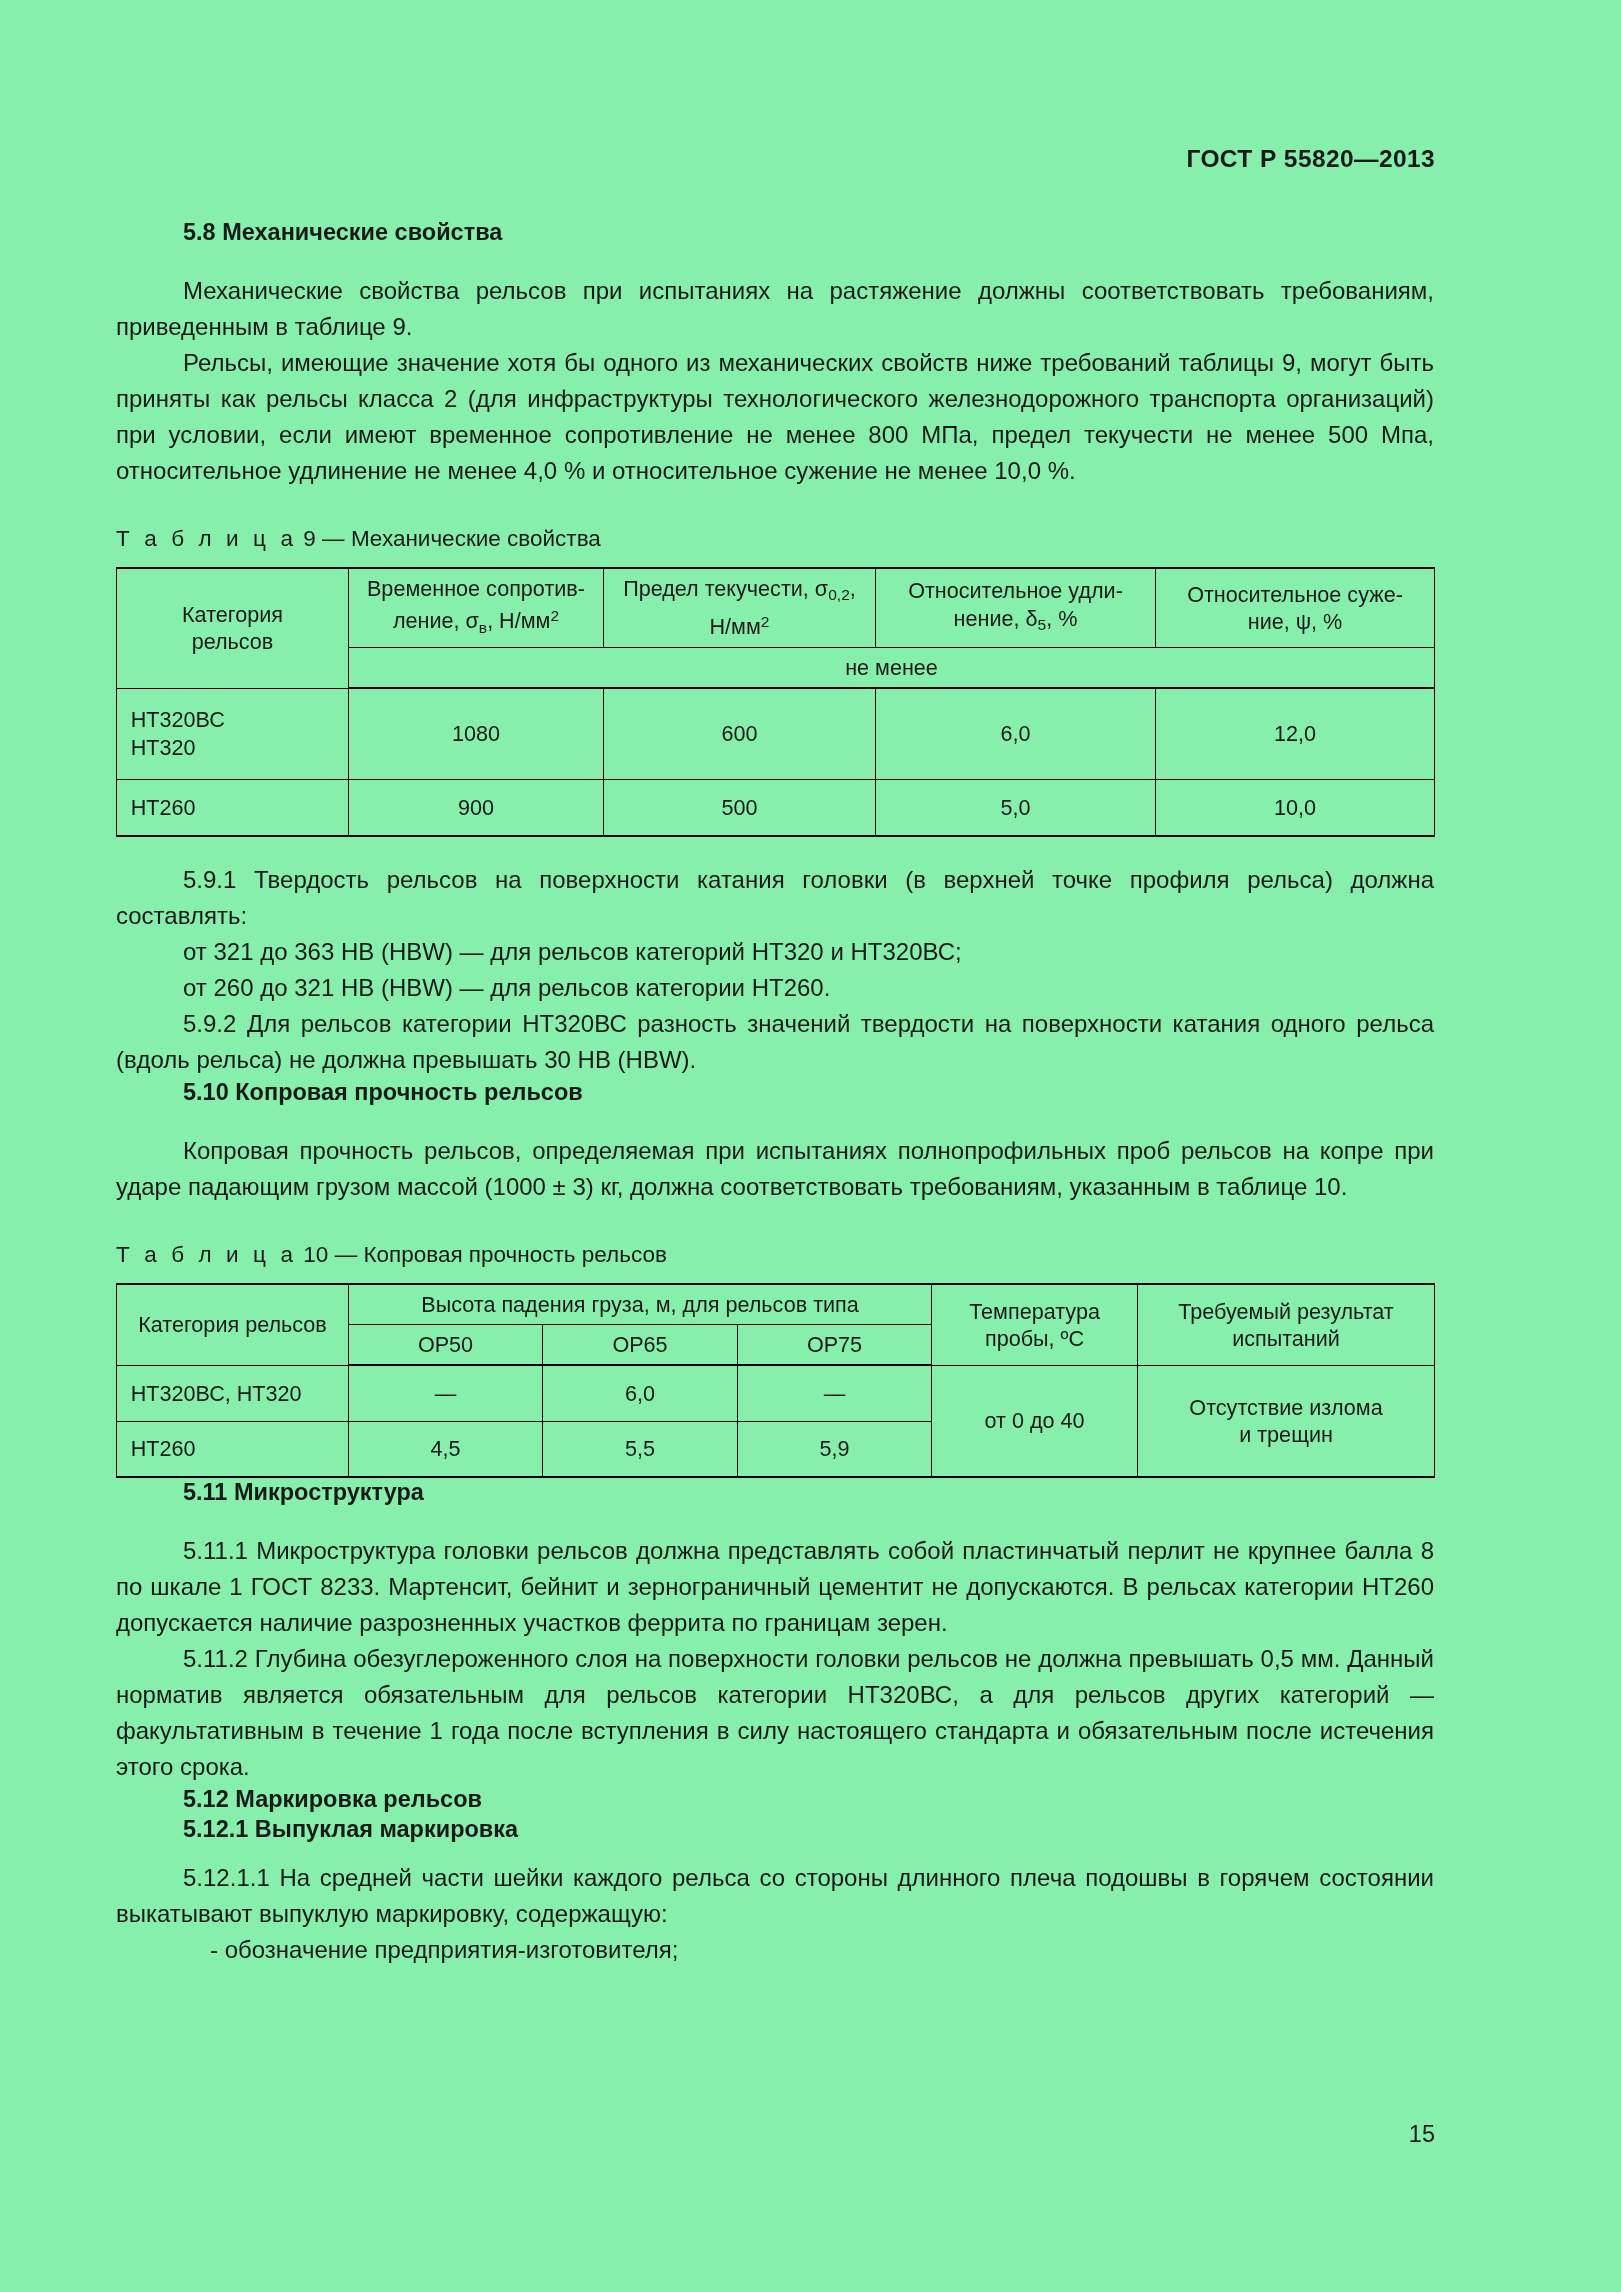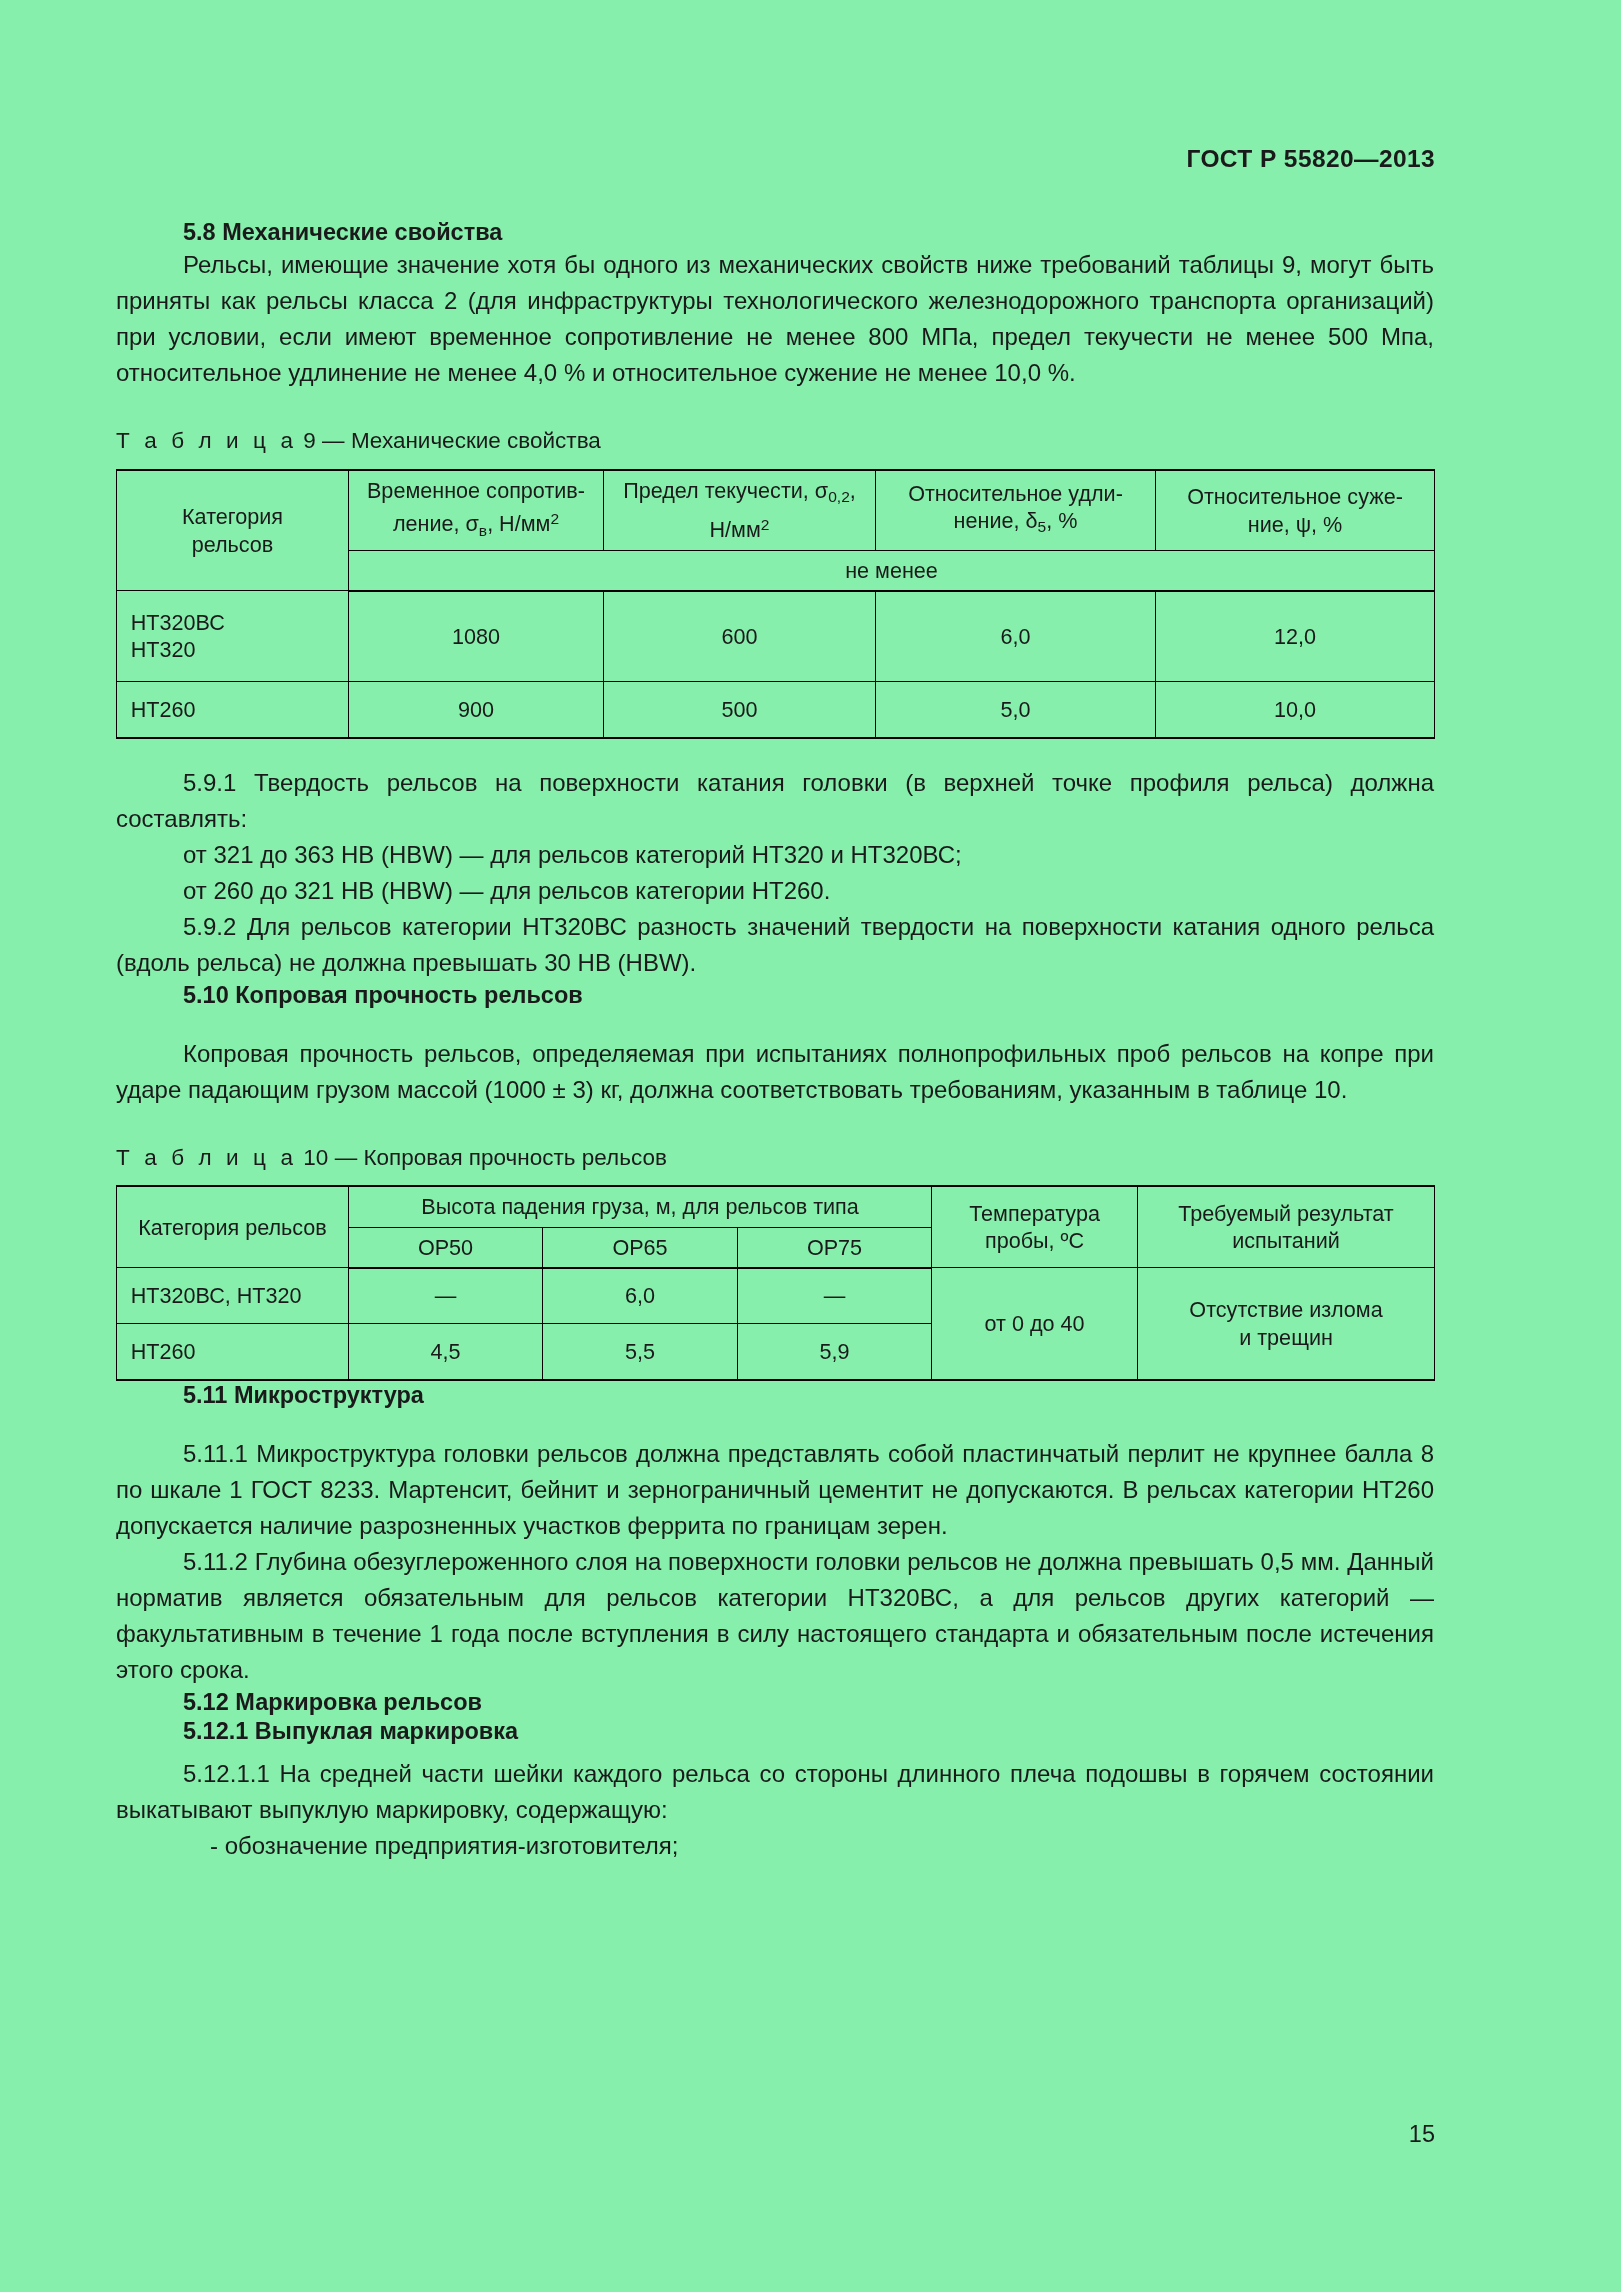--- a/index.html
+++ b/index.html
@@ -113,20 +113,21 @@
 </head>
 <body>
 
 <div class="page">
 
   <div class="doc-header">ГОСТ Р 55820—2013</div>
 
   <div class="content">
 
     <h2 class="sec">5.8  Механические свойства</h2>
+    <p class="body first">Механические свойства рельсов при испытаниях на растяжение должны соответствовать требованиям, приведенным в таблице 9.</p>
     <p class="body tight">Рельсы, имеющие значение хотя бы одного из механических свойств ниже требований таблицы 9, могут быть приняты как рельсы класса 2 (для инфраструктуры технологического железнодорожного транспорта организаций) при условии, если имеют временное сопротивление не менее 800 МПа, предел текучести не менее 500 Мпа, относительное удлинение не менее 4,0 % и относительное сужение не менее 10,0 %.</p>
 
     <p class="tbl-caption" style="margin-top:35px;">
       <span class="tc-word">Т а б л и ц а</span>
       <span>9</span>
       <span>—</span>
       <span>Механические свойства</span>
     </p>
 
     <table class="gost" style="margin-top:13.7px;">
@@ -240,21 +241,21 @@
         </tr>
       </tbody>
     </table>
 
     <h2 class="sec sec-gap-top">5.11  Микроструктура</h2>
     <p class="body first">5.11.1 Микроструктура головки рельсов должна представлять собой пластинчатый перлит не крупнее балла 8 по шкале 1 ГОСТ 8233. Мартенсит, бейнит и зернограничный цементит не допускаются. В рельсах категории НТ260 допускается наличие разрозненных участков феррита по границам зерен.</p>
     <p class="body tight">5.11.2 Глубина обезуглероженного слоя на поверхности головки рельсов не должна превышать 0,5 мм. Данный норматив является обязательным для рельсов категории НТ320ВС, а для рельсов других категорий — факультативным в течение 1 года после вступления в силу настоящего стандарта и обязательным после истечения этого срока.</p>
 
     <h2 class="sec sec-gap-top">5.12  Маркировка рельсов</h2>
     <h2 class="sec sec-gap-top-s">5.12.1  Выпуклая маркировка</h2>
-    <p class="body" style="margin-top:9px;">5.12.1.1  На средней части шейки каждого рельса со стороны длинного плеча подошвы в горячем состоянии выкатывают выпуклую маркировку, содержащую:</p>
+    <p class="body" style="margin-top:16px;">5.12.1.1  На средней части шейки каждого рельса со стороны длинного плеча подошвы в горячем состоянии выкатывают выпуклую маркировку, содержащую:</p>
     <p class="dashline">- обозначение предприятия-изготовителя;</p>
 
   </div>
 
   <div class="page-number">15</div>
 
 </div>
 
 
 </body></html>

